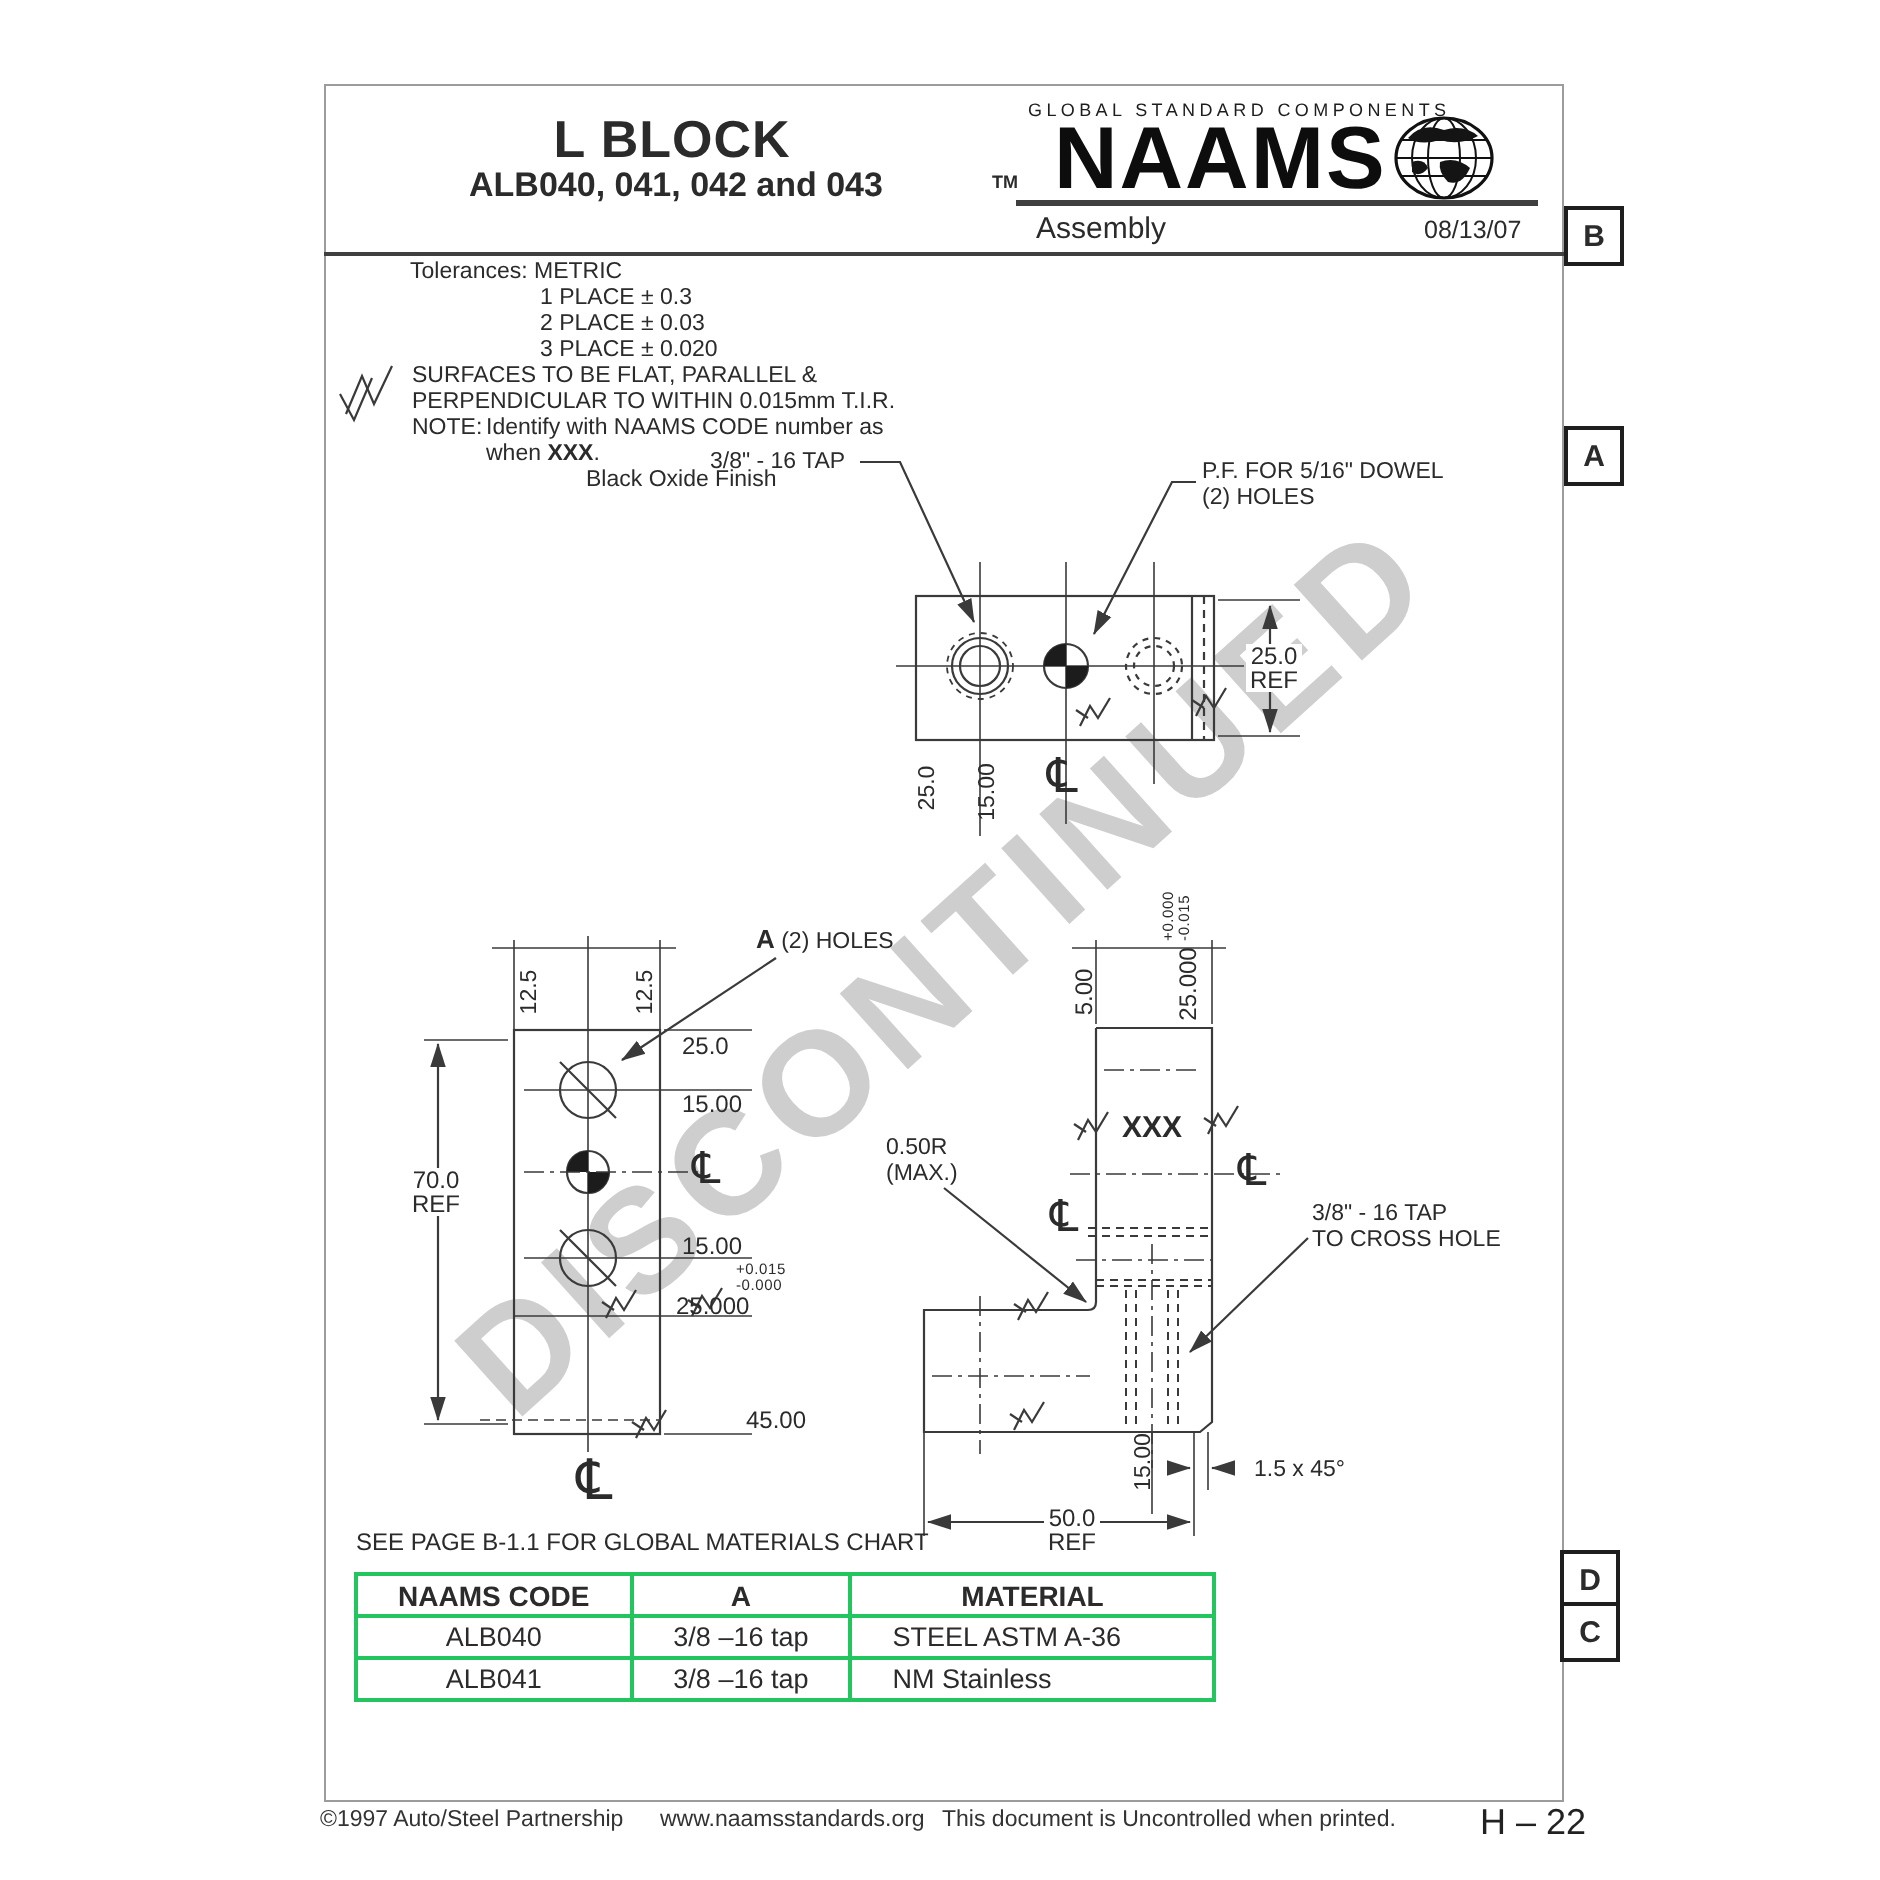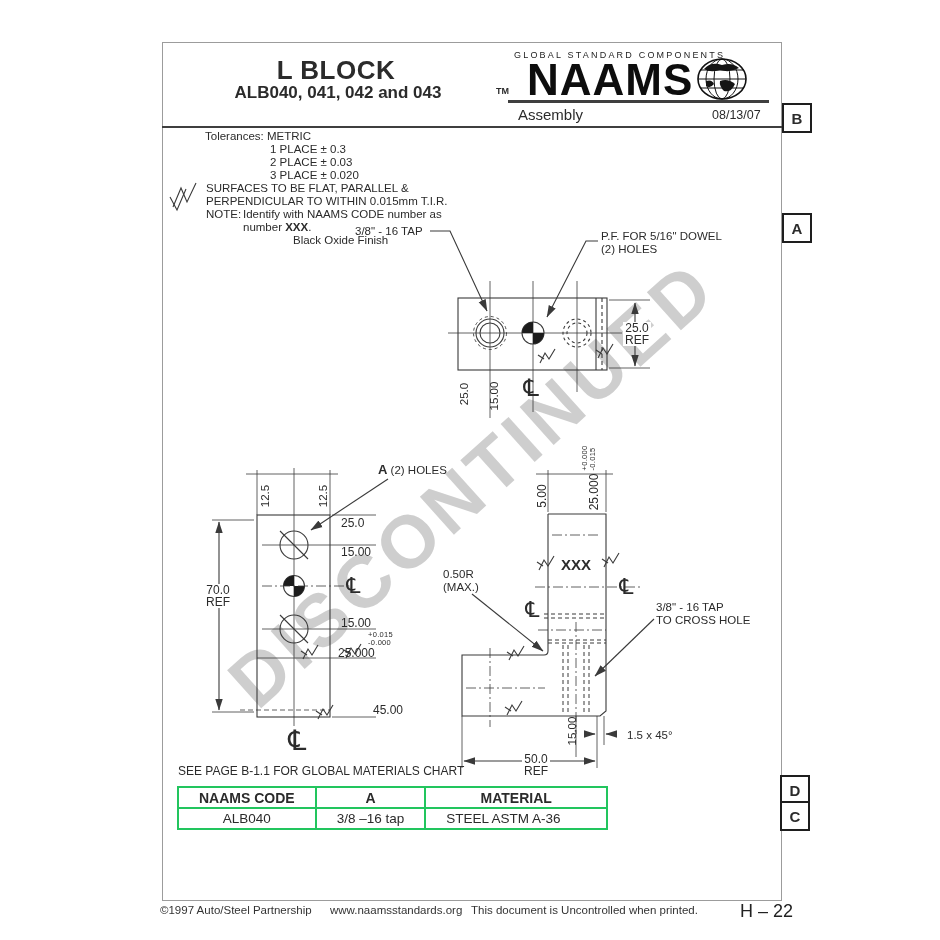--- a/index.html
+++ b/index.html
@@ -79,21 +79,21 @@
 <div class="zone" style="left:780px; top:801px;">C</div>
 
 <div class="lbl" style="left:205px; top:130px;">Tolerances: METRIC</div>
 <div class="lbl" style="left:270px; top:143px;">1 PLACE ± 0.3</div>
 <div class="lbl" style="left:270px; top:156px;">2 PLACE ± 0.03</div>
 <div class="lbl" style="left:270px; top:169px;">3 PLACE ± 0.020</div>
 <div class="lbl" style="left:206px; top:182px;">SURFACES TO BE FLAT, PARALLEL &amp;</div>
 <div class="lbl" style="left:206px; top:195px;">PERPENDICULAR TO WITHIN 0.015mm T.I.R.</div>
 <div class="lbl" style="left:206px; top:208px;">NOTE:</div>
 <div class="lbl" style="left:243px; top:208px;">Identify with NAAMS CODE number as</div>
-<div class="lbl" style="left:243px; top:221px;"><span>number </span><span class="bold">XXX</span><span>.</span></div>
+<div class="lbl" style="left:243px; top:221px;"><span>when </span><span class="bold">XXX</span><span>.</span></div>
 <div class="lbl" style="left:245px; top:234px;padding-left:48px;">Black Oxide Finish</div>
 
 <svg id="linework" width="940" height="940" viewBox="0 0 940 940">
   <defs>
     <marker id="arr" viewBox="0 0 10 8" markerWidth="11" markerHeight="9" refX="9.5" refY="4" orient="auto">
       <path d="M0,0.8 L10,4 L0,7.2 Z" fill="#3a3a3a"></path>
     </marker>
     <marker id="arrR" viewBox="0 0 10 8" markerWidth="11" markerHeight="9" refX="9.5" refY="4" orient="auto-start-reverse">
       <path d="M0,0.8 L10,4 L0,7.2 Z" fill="#3a3a3a"></path>
     </marker>
@@ -282,19 +282,24 @@
       <th>A</th>
       <th>MATERIAL</th>
     </tr>
   </thead>
   <tbody>
     <tr>
       <td class="c1">ALB040</td>
       <td>3/8 –16 tap</td>
       <td>STEEL ASTM A-36</td>
     </tr>
+    <tr>
+      <td class="c1">ALB041</td>
+      <td>3/8 –16 tap</td>
+      <td>NM Stainless</td>
+    </tr>
   </tbody>
 </table>
 
 <div class="foot" style="left:160px; top:904px;">©1997 Auto/Steel Partnership</div>
 <div class="foot" style="left:330px; top:904px;">www.naamsstandards.org</div>
 <div class="foot" style="left:471px; top:904px;">This document is Uncontrolled when printed.</div>
 <div class="foot" style="left:740px; top:901px; font-size:18px; color:#222;">H – 22</div>
 
 </body></html>

